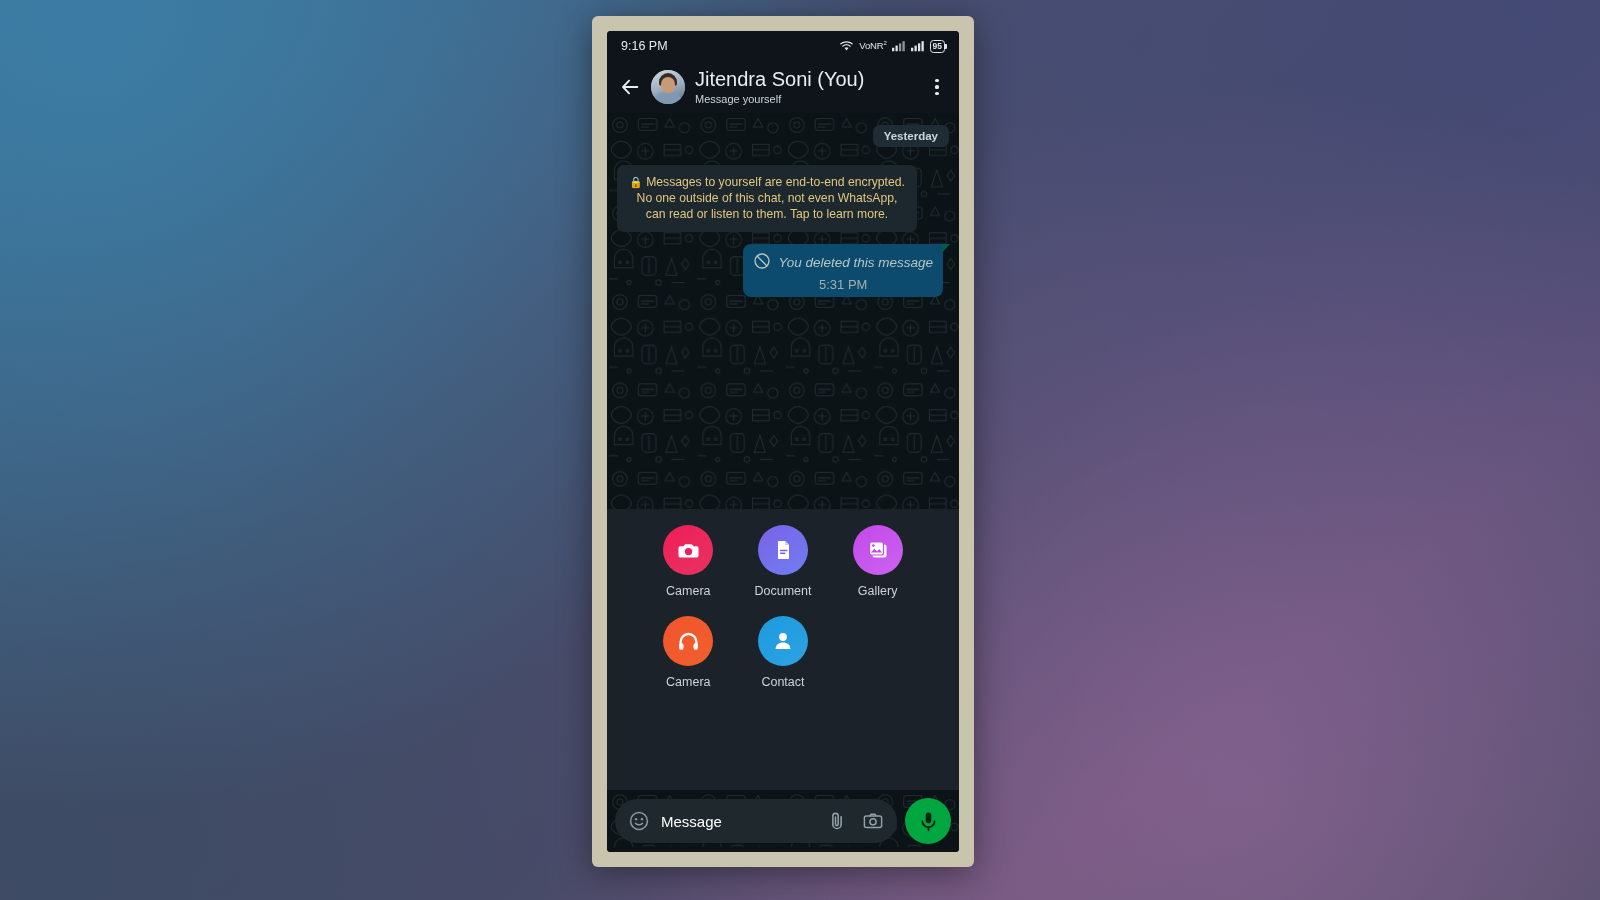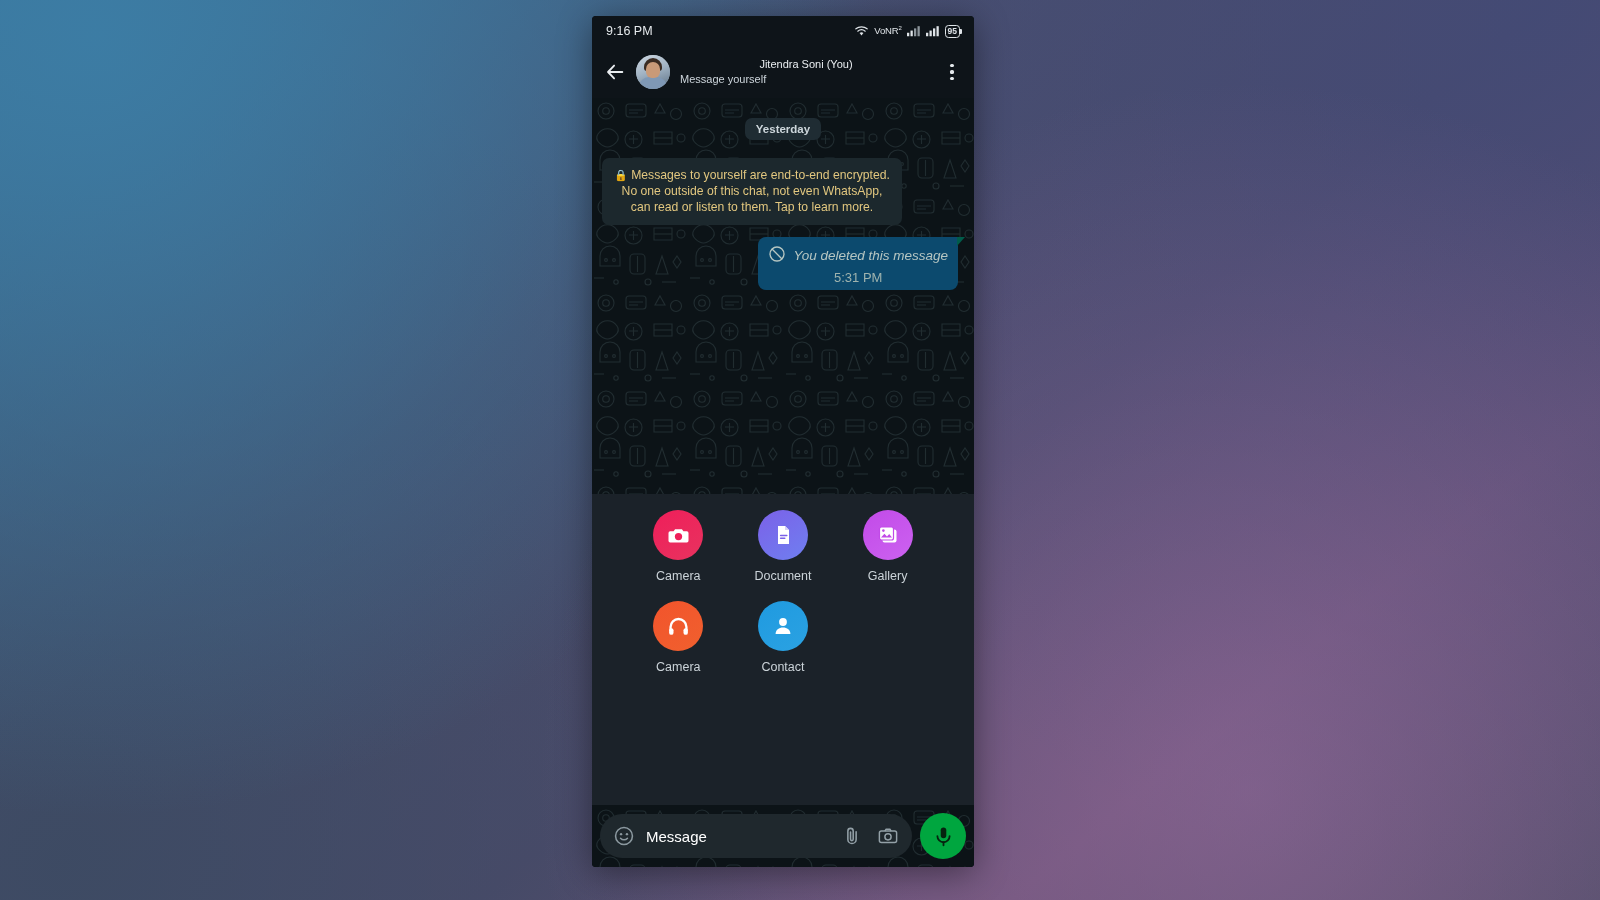--- a/index.html
+++ b/index.html
@@ -14,21 +14,21 @@
       linear-gradient(140deg, #3b7296 0%, #48506f 34%, #4d4a6b 58%, #6b5175 78%, #4b4a63 100%);
     position:relative;
   }
 
   
   #phone-frame {
     position:absolute; left:592px; top:16px; width:382px; height:851px;
     background:#c9c4ad;
     border-radius:6px;
     box-shadow:0 6px 34px rgba(0,0,0,0.42);
-    padding:0;
+    padding:15px;
   }
   #phone-screen {
     position:relative; width:100%; height:100%;
     background:#0b141a; overflow:hidden; border-radius:4px;
   }
 
   
   #status-bar {
     height:30px; display:flex; align-items:center; justify-content:space-between;
     padding:0 14px; background:#0e1419; color:#e6eaed;
@@ -52,37 +52,37 @@
   #back-btn { width:22px; height:22px; flex:0 0 auto; cursor:pointer; }
   #avatar {
     width:34px; height:34px; border-radius:50%; flex:0 0 auto; overflow:hidden;
     background:#8a98a5; position:relative; cursor:pointer;
   }
   #avatar .av-bg{position:absolute;inset:0;background:linear-gradient(160deg,#cfd9e2 0%,#9fb1c2 48%,#5d7185 100%);}
   #avatar .av-hair{position:absolute;left:8px;top:3px;width:18px;height:13px;border-radius:9px 9px 3px 3px;background:#3a2b22;}
   #avatar .av-face{position:absolute;left:10px;top:7px;width:14px;height:16px;border-radius:7px 7px 6px 6px;background:#c99a78;}
   #avatar .av-body{position:absolute;left:3px;bottom:0;width:28px;height:12px;border-radius:10px 10px 0 0;background:#7f98b5;}
   #header-text { flex:1 1 auto; min-width:0; line-height:1.15; }
-  #contact-name { font-size:11px; color:#e9edf0; white-space:nowrap;text-align:center; }
+  #contact-name { font-size:20px; color:#e9edf0; white-space:nowrap; }
   #contact-status { font-size:11px; color:#cdd5db; margin-top:2px; }
   #menu-btn { width:20px; height:22px; display:flex; flex-direction:column; align-items:center;
               justify-content:center; gap:3px; cursor:pointer; flex:0 0 auto; }
   #menu-btn i { width:3.2px; height:3.2px; border-radius:50%; background:#e3e8eb; display:block; }
 
   
   #conversation {
     position:absolute; left:0; right:0; top:82px; bottom:0;
     background:#0c1317; overflow:hidden;
   }
   #doodle-bg {
     position:absolute; inset:0; opacity:0.40;
   }
   #conv-content { position:absolute; inset:0; padding:8px 10px 0; }
 
-  .date-chip-row { display:flex; justify-content:center; margin-top:12px; }
+  .date-chip-row { display:flex; justify-content:flex-end; margin-top:4px; }
   .date-chip {
     background:#1f2c33; color:#cdd6db; font-size:11.5px; font-weight:bold;
     padding:5px 11px; border-radius:7px;
   }
 
   .enc-row { display:flex; margin-top:18px; }
   .enc-notice {
     max-width:300px; background:#1c282d; color:#e2c77f;
     font-size:12.2px; line-height:1.33; text-align:center;
     padding:9px 12px; border-radius:7px; cursor:pointer;

